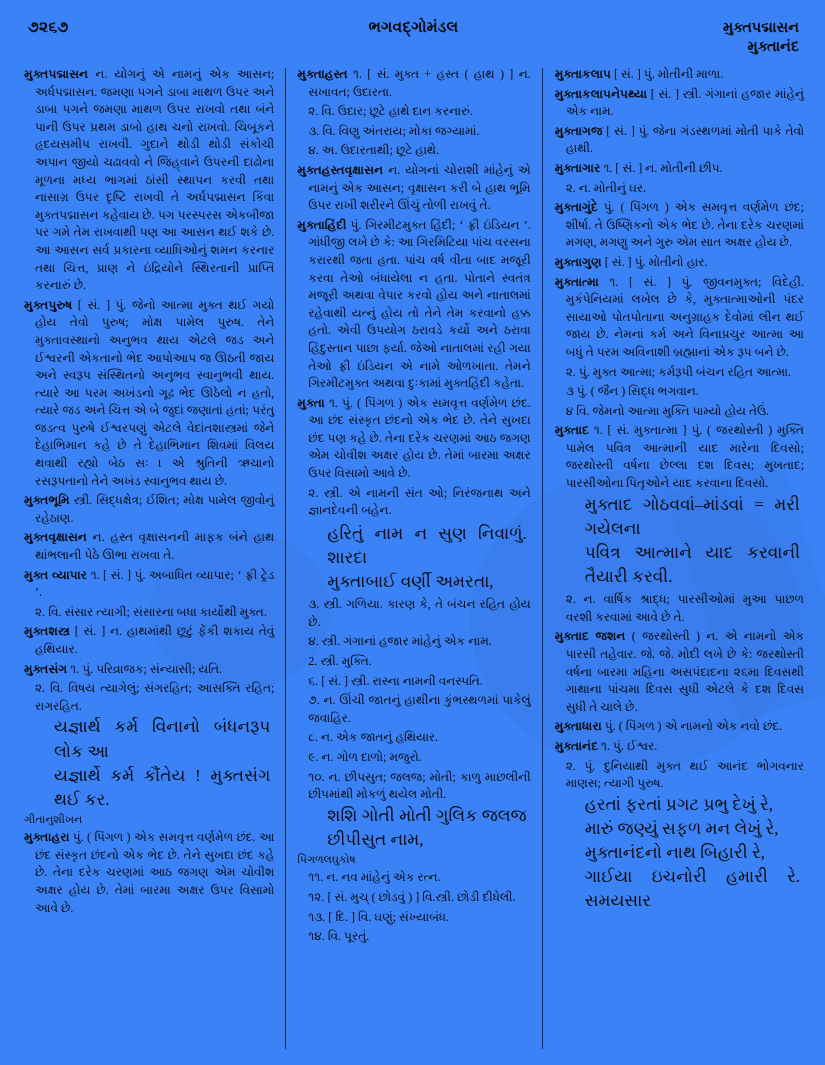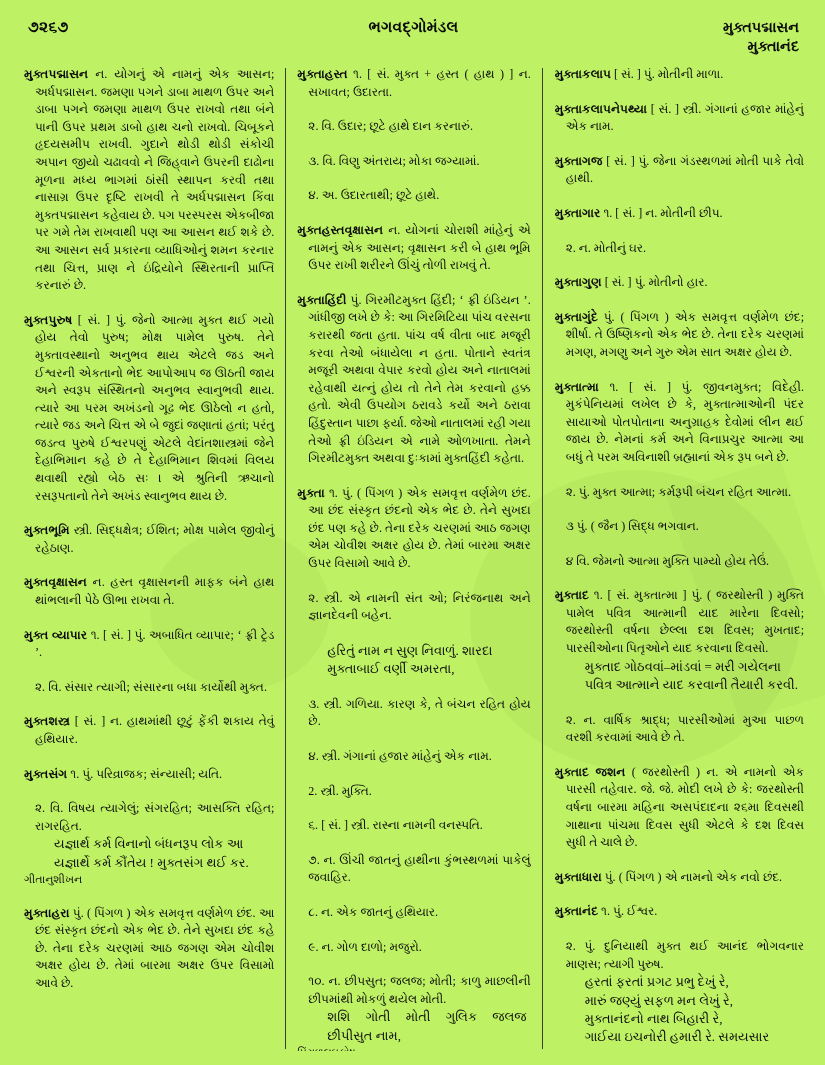--- a/index.html
+++ b/index.html
@@ -10,21 +10,21 @@
   }
   body {
     font-family: "Liberation Serif", "DejaVu Serif", serif;
     color: #0a0a0a;
   }
   #page {
     position: relative;
     width: 825px;
     height: 1065px;
     margin: 0 auto;
-    background: #bef264;
+    background: #3b82f6;
     overflow: hidden;
     box-sizing: border-box;
   }
   
   .scan-blob {
     position: absolute;
     border-radius: 50%;
     background: #000;
     opacity: 0.030;
     pointer-events: none;
@@ -103,41 +103,41 @@
     opacity: .78;
     margin-top: 2px;
     margin-bottom: 2px;
   }
 
   
   .entry {
     margin: 0 0 2px 0;
     text-indent: 0;
   }
-  .entry + .entry { margin-top: 17px; }
+  .entry + .entry { margin-top: 2px; }
   .entry p {
     margin: 0;
     padding: 0;
     text-indent: -11px;
     padding-left: 11px;
   }
   .entry p.cont {
     text-indent: 0;
     padding-left: 11px;
   }
   .headword {
     font-weight: bold;
     letter-spacing: .1px;
   }
   .quote {
     display: block;
     padding-left: 30px;
     padding-right: 4px;
     text-indent: 0;
-    font-size: 13px;
+    font-size: 17px;
     line-height: 1.42;
   }
   .cite {
     display: block;
     font-size: 11px;
     padding-right: 2px;
     line-height: 1.4;
   }
 </style>
 </head>
@@ -274,24 +274,24 @@
         <div class="entry">
           <p><span class="headword">મુક્તાગજ</span><span> [ સં. ] પું. જેના ગંડસ્થળમાં મોતી પાકે તેવો હાથી.</span></p>
         </div>
         <div class="entry">
           <p><span class="headword">મુક્તાગાર</span><span> ૧. [ સં. ] ન. મોતીની છીપ.</span></p>
         </div>
         <div class="entry">
           <p class="cont"><span>૨. ન. મોતીનું ઘર.</span></p>
         </div>
         <div class="entry">
+          <p><span class="headword">મુક્તાગુંદે</span><span> પું. ( પિંગળ ) એક સમવૃત્ત વર્ણમેળ છંદ; શીર્ષા. તે ઉષ્ણિકનો એક ભેદ છે. તેના દરેક ચરણમાં મગણ, મગણુ અને ગુરુ એમ સાત અક્ષર હોય છે.</span></p>
+        </div>
+        <div class="entry">
           <p><span class="headword">મુક્તાગુણ</span><span> [ સં. ] પું. મોતીનો હાર.</span></p>
-        </div>
-        <div class="entry">
-          <p><span class="headword">મુક્તાગુંદે</span><span> પું. ( પિંગળ ) એક સમવૃત્ત વર્ણમેળ છંદ; શીર્ષા. તે ઉષ્ણિકનો એક ભેદ છે. તેના દરેક ચરણમાં મગણ, મગણુ અને ગુરુ એમ સાત અક્ષર હોય છે.</span></p>
         </div>
         <div class="entry">
           <p><span class="headword">મુક્તાત્મા</span><span> ૧. [ સં. ] પું. જીવનમુક્ત; વિદેહી. મુકંપેનિયમાં લખેલ છે કે, મુક્તાત્માઓની પંદર સાયાઓ પોતપોતાના અનુગ્રાહક દેવોમાં લીન થઈ જાય છે. નેમનાં કર્મ અને વિનાપ્રચુર આત્મા આ બધું તે પરમ અવિનાશી બ્રહ્માનાં એક રૂપ બને છે.</span></p>
         </div>
         <div class="entry">
           <p class="cont"><span>૨. પું. મુક્ત આત્મા; કર્મરૂપી બંચન રહિત આત્મા.</span></p>
         </div>
         <div class="entry">
           <p class="cont"><span>૩ પું. ( જૈન ) સિદ્ધ ભગવાન.</span></p>
         </div>

